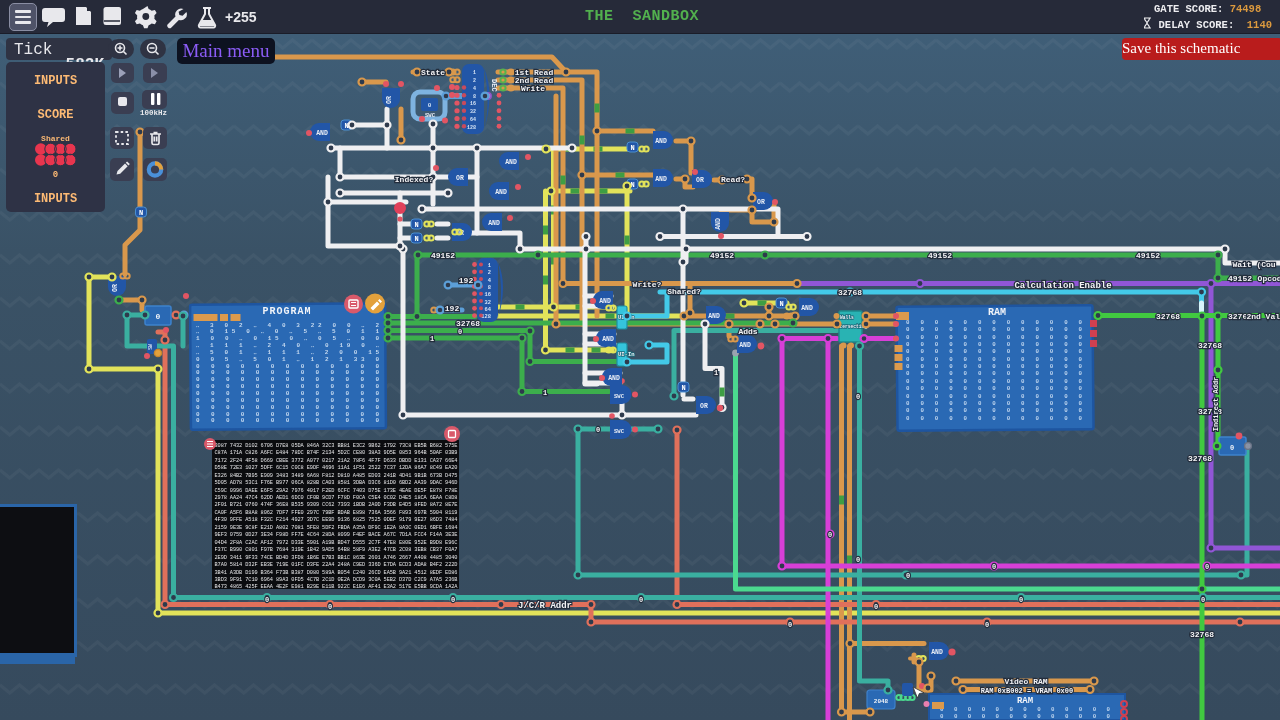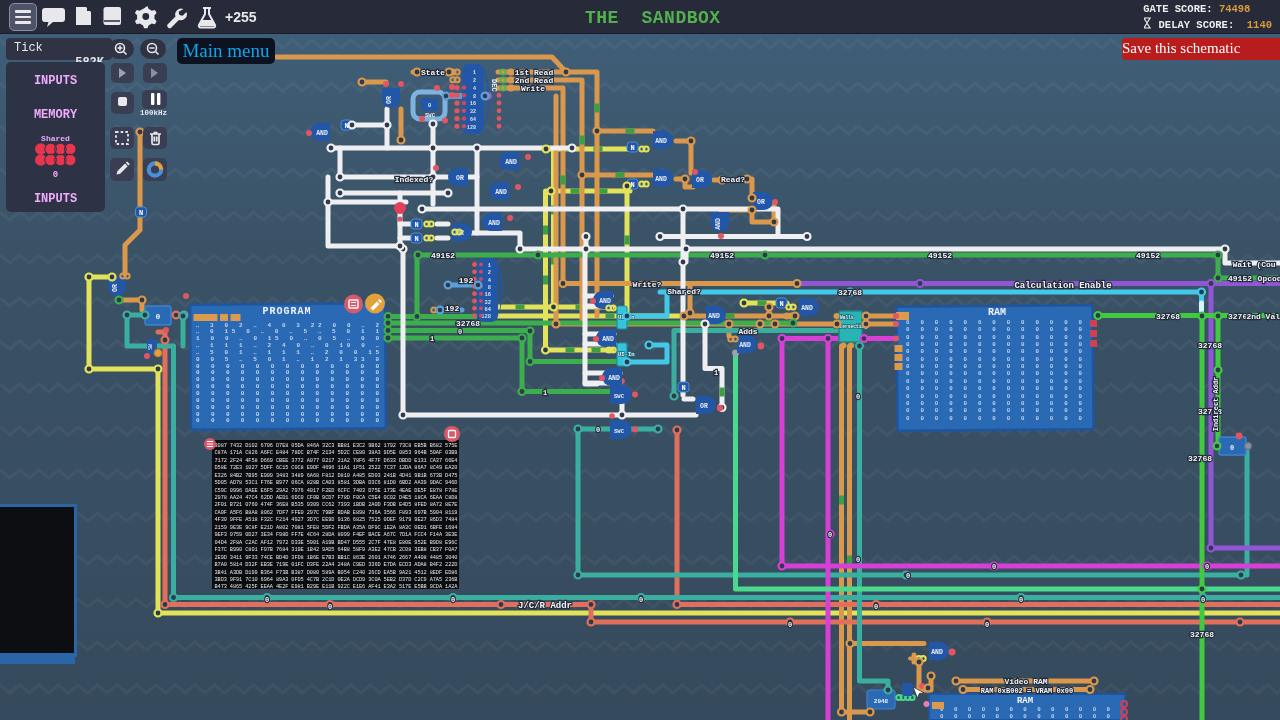--- a/index.html
+++ b/index.html
@@ -6,39 +6,39 @@
   #stage { position:relative; width:1280px; height:720px; background:#3A5266; }
   #scene { position:absolute; left:0; top:0; }
   .abs { position:absolute; }
   #topbar { left:0; top:0; width:1280px; height:33px; background:#262A39;
     border-bottom:1px solid #1A1D29; }
   .mono { font-family:"Liberation Mono", monospace; }
   #hambtn { left:9px; top:3px; width:26px; height:26px; background:#4F5368;
     border:1px solid #8A8EA3; border-radius:5px; }
   .hbar { position:absolute; left:5px; width:16px; height:2.6px; background:#E8E8EC; border-radius:1px; }
   #ticksec { left:6px; top:38px; width:106px; height:22px; background:#2F3343; border-radius:4px;
-    color:#E8E8EC; font-size:12px; }
+    color:#E8E8EC; font-size:16px; }
   .pill { top:39px; width:26px; height:20px; background:#2F3343; border-radius:10px; }
   #tooltip { left:177px; top:38px; width:98px; height:26px; background:#0D1220; border-radius:5px;
-    color:#0ea5e9; font-family:"Liberation Serif", serif; font-size:19px; text-align:center; line-height:25px; }
+    color:#8b5cf6; font-family:"Liberation Serif", serif; font-size:19px; text-align:center; line-height:25px; }
   #savebtn { left:1122px; top:38px; width:160px; height:22px; background:#b91c1c; border-radius:4px;
     color:#fff; font-family:"Liberation Serif", serif; font-size:15px; text-align:left; line-height:21px; }
   #leftpanel { left:6px; top:62px; width:99px; height:150px; background:#2E3245; border-radius:5px;
-    color:#f0abfc; }
+    color:#fdba74; }
   .ptitle { position:absolute; width:99px; text-align:center; font-family:"Liberation Mono",monospace;
     font-weight:bold; font-size:12px; }
   .tbtn { background:#3A3E52; border-radius:5px; }
   #minimap { left:0px; top:504px; width:74px; height:150px; background:#0D0E12;
     border-top:3px solid #2A65A8; border-right:3px solid #2A65A8; }
   #minibar { left:0px; top:653px; width:75px; height:11px; background:#2A65A8; }
-  #scores { right:8px; top:3px; text-align:left; color:#EDEDF0;
+  #scores { right:8px; top:3px; text-align:center; color:#EDEDF0;
     font-family:"Liberation Mono",monospace; font-size:10.5px; font-weight:bold; line-height:13.5px; }
   #scores .v { color:#DC9A3E; }
   #title { left:585px; top:8px; color:#52B04E; font-family:"Liberation Mono",monospace;
-    font-weight:bold; font-size:18px; letter-spacing:0.5px; }
+    font-weight:bold; font-size:15px; letter-spacing:0.5px; }
 </style></head>
 <body>
 <div id="stage">
 <svg id="scene" width="1280" height="720" viewBox="0 0 1280 720" font-family="Liberation Mono, monospace">
 <defs>
 <linearGradient id="bgg" x1="0" y1="0" x2="0" y2="1">
 <stop offset="0" stop-color="#40607A"></stop>
           <stop offset="0.35" stop-color="#3A5266"></stop>
           <stop offset="1" stop-color="#364A5D"></stop>
 </linearGradient>
@@ -727,21 +727,21 @@
         <path d="M15.5 12.5 l3 3 M9.5 9 h5 M12 6.5 v5"></path>
     <circle cx="44" cy="9" r="4.5"></circle>
         <path d="M47.5 12.5 l3 3 M41.5 9 h5"></path>
   </g>
 </svg>
 <div class="abs" id="tooltip">Main menu</div>
 <div class="abs" id="savebtn">Save this schematic</div>
 
 <div class="abs" id="leftpanel">
   <div class="ptitle" style="top:12px">INPUTS</div>
-  <div class="ptitle" style="top:46px">MEMORY</div>
+  <div class="ptitle" style="top:46px">SCORE</div>
   <div class="ptitle" style="top:72px;font-size:8px;font-weight:bold">Shared</div>
   <svg class="abs" style="left:0;top:80px" width="99" height="30" viewBox="0 0 99 30">
     <g fill="#E8354E">
       <circle cx="34.8" cy="7" r="5.8"></circle>
           <circle cx="44.6" cy="7" r="5.8"></circle>
           <circle cx="54.4" cy="7" r="5.8"></circle>
           <circle cx="64.2" cy="7" r="5.8"></circle>
       <circle cx="34.8" cy="18" r="5.8"></circle>
           <circle cx="44.6" cy="18" r="5.8"></circle>
           <circle cx="54.4" cy="18" r="5.8"></circle>

